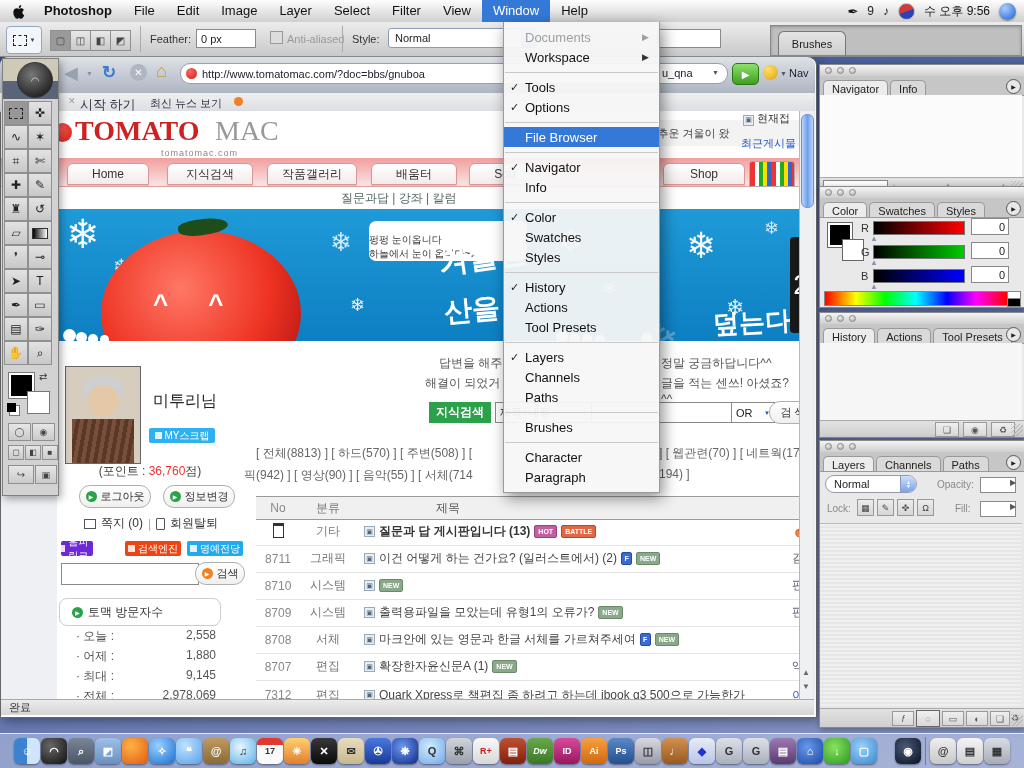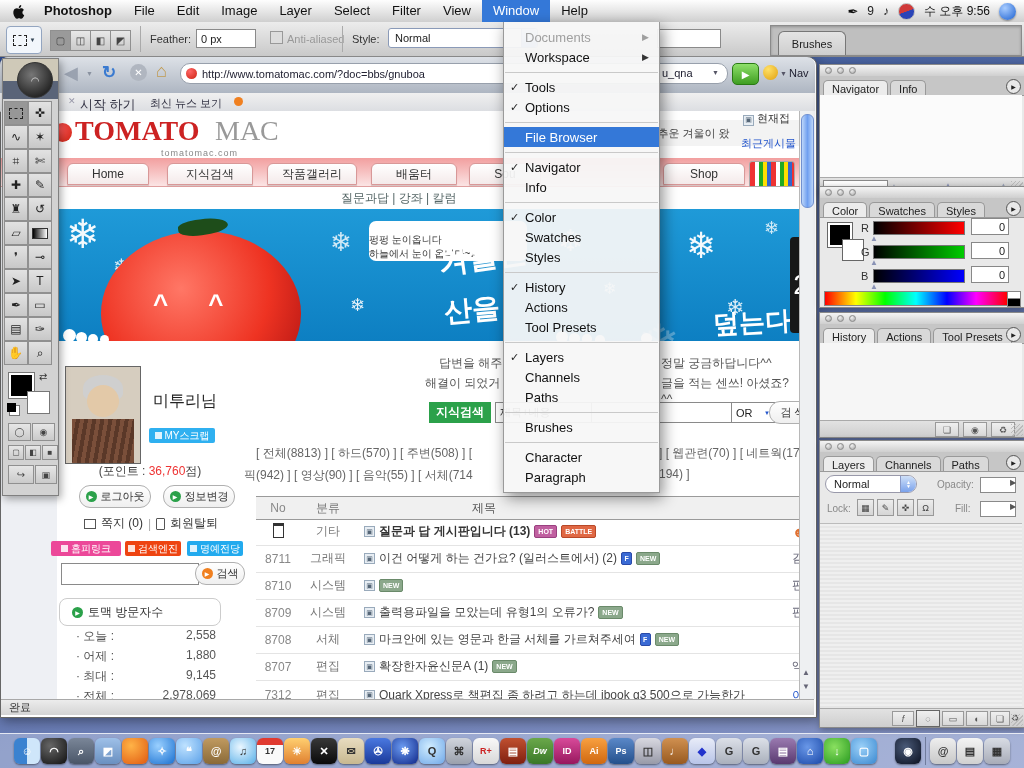--- a/index.html
+++ b/index.html
@@ -222,21 +222,21 @@
     </div>
 
   <span class="a cats" style="left:255px;top:334px;font-weight:normal">[ 전체(8813) ] [ 하드(570) ] [ 주변(508) ] [</span>
   <span class="a cats" style="left:658px;top:334px;width:140px;overflow:hidden">] [ 웹관련(70) ] [ 네트웍(172</span>
   <span class="a cats" style="left:243px;top:356px">픽(942) ] [ 영상(90) ] [ 음악(55) ] [ 서체(714</span>
   <span class="a cats" style="left:658px;top:356px">194) ]</span>
 
   <div class="bhead a" style="top:385px">
     <span class="bno">No</span>
     <span class="bcat">분류</span>
-    <span style="margin-left:116px">제목</span>
+    <span style="margin-left:80px">제목</span>
   </div>
   <div class="brow a" style="top:407px">
     <span class="bno"><span style="display:inline-block;width:9px;height:11px;border:1px solid #333;border-top:3px solid #333"></span></span>
     <span class="bcat">기타</span>
     <span class="bt">
         <span class="tic">▣</span>
         <b style="color:#333">질문과 답 게시판입니다 (13)</b>
       <span class="badge bhot">HOT</span>
       <span class="badge bbat">BATTLE</span>
     </span>
@@ -325,21 +325,21 @@
       <span class="pdot">▶</span>
       <span>정보변경</span>
     </div>
   <div class="a" style="left:64px;top:404px;width:172px;text-align:center;font-size:12px;color:#333;display:flex;align-items:center;justify-content:center;gap:5px">
     <span style="width:10px;height:8px;border:1px solid #555;display:inline-block"></span>
     <span>쪽지 (0)</span>
     <span style="color:#aaa">|</span>
     <span style="width:7px;height:10px;border:1px solid #555;display:inline-block;border-radius:1px"></span>
     <span style="font-weight:normal">회원탈퇴</span>
   </div>
-  <div class="a sbbadge" style="left:50px;top:430px;width:70px;background:#ec4899">
+  <div class="a sbbadge" style="left:60px;top:430px;width:32px;background:#6d28d9">
       <i></i>
       <span>홈피링크</span>
     </div>
   <div class="a sbbadge" style="left:124px;top:430px;width:56px;background:#ee4411">
       <i></i>
       <span>검색엔진</span>
     </div>
   <div class="a sbbadge" style="left:186px;top:430px;width:56px;background:#22aaee">
       <i></i>
       <span>명예전당</span>

